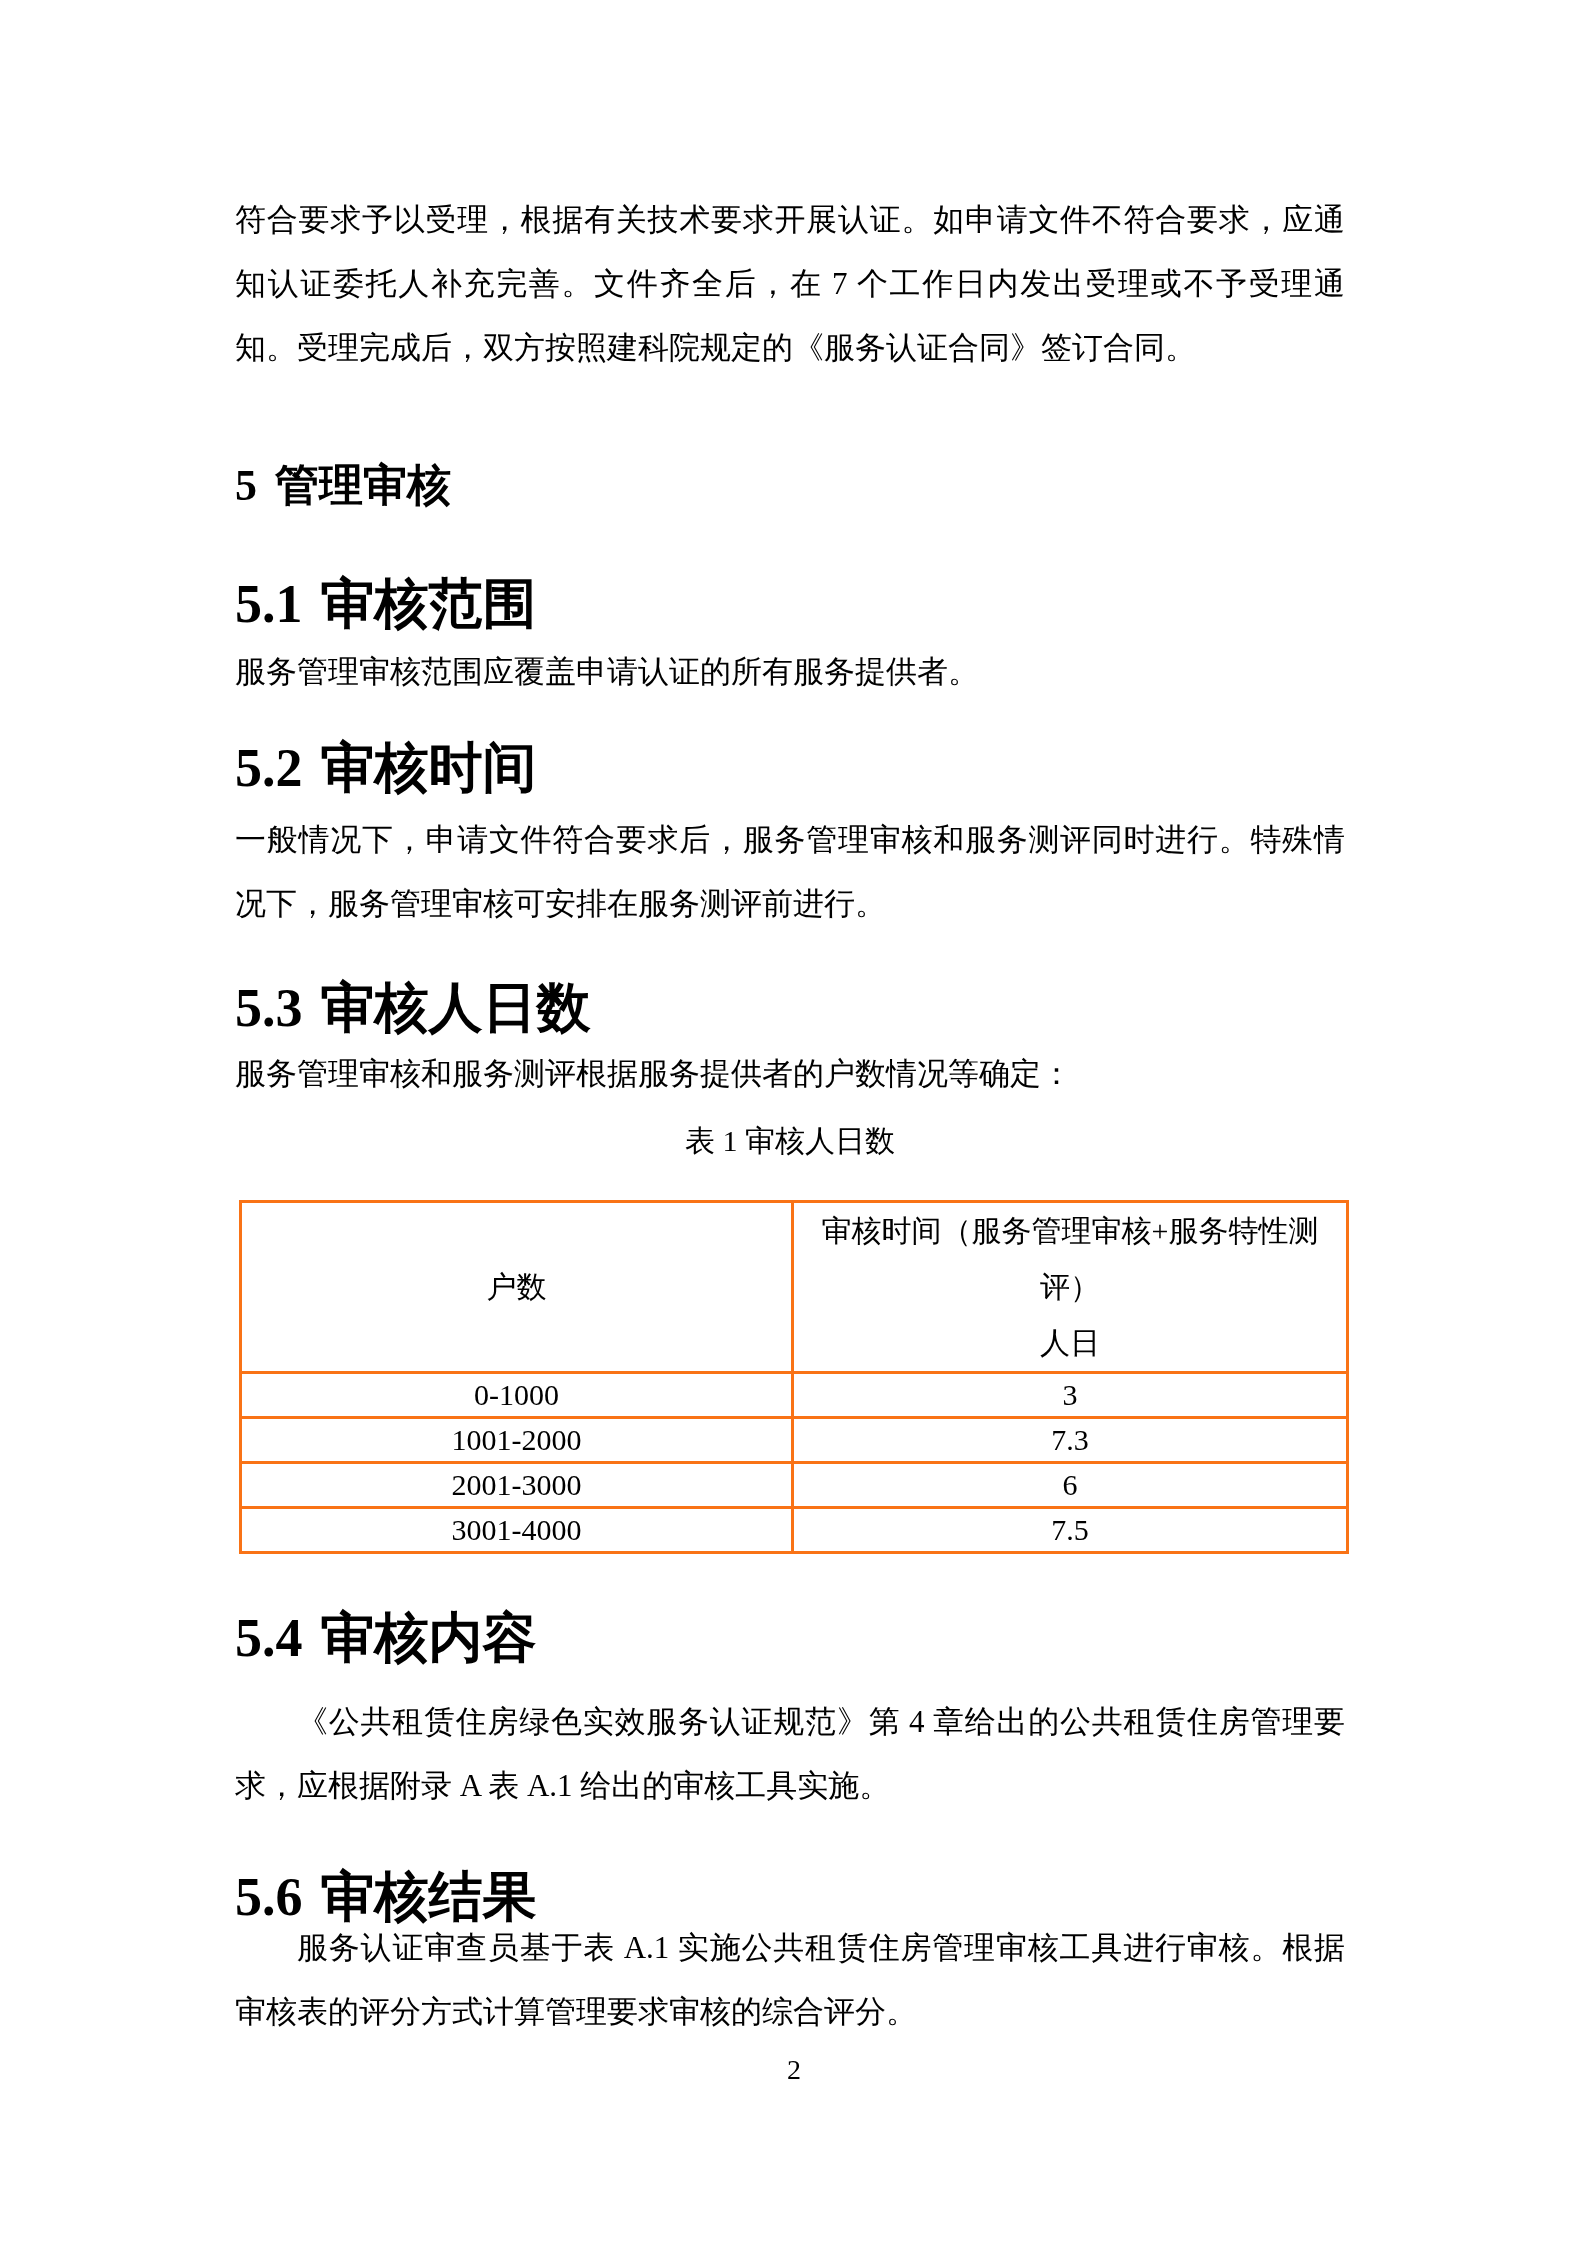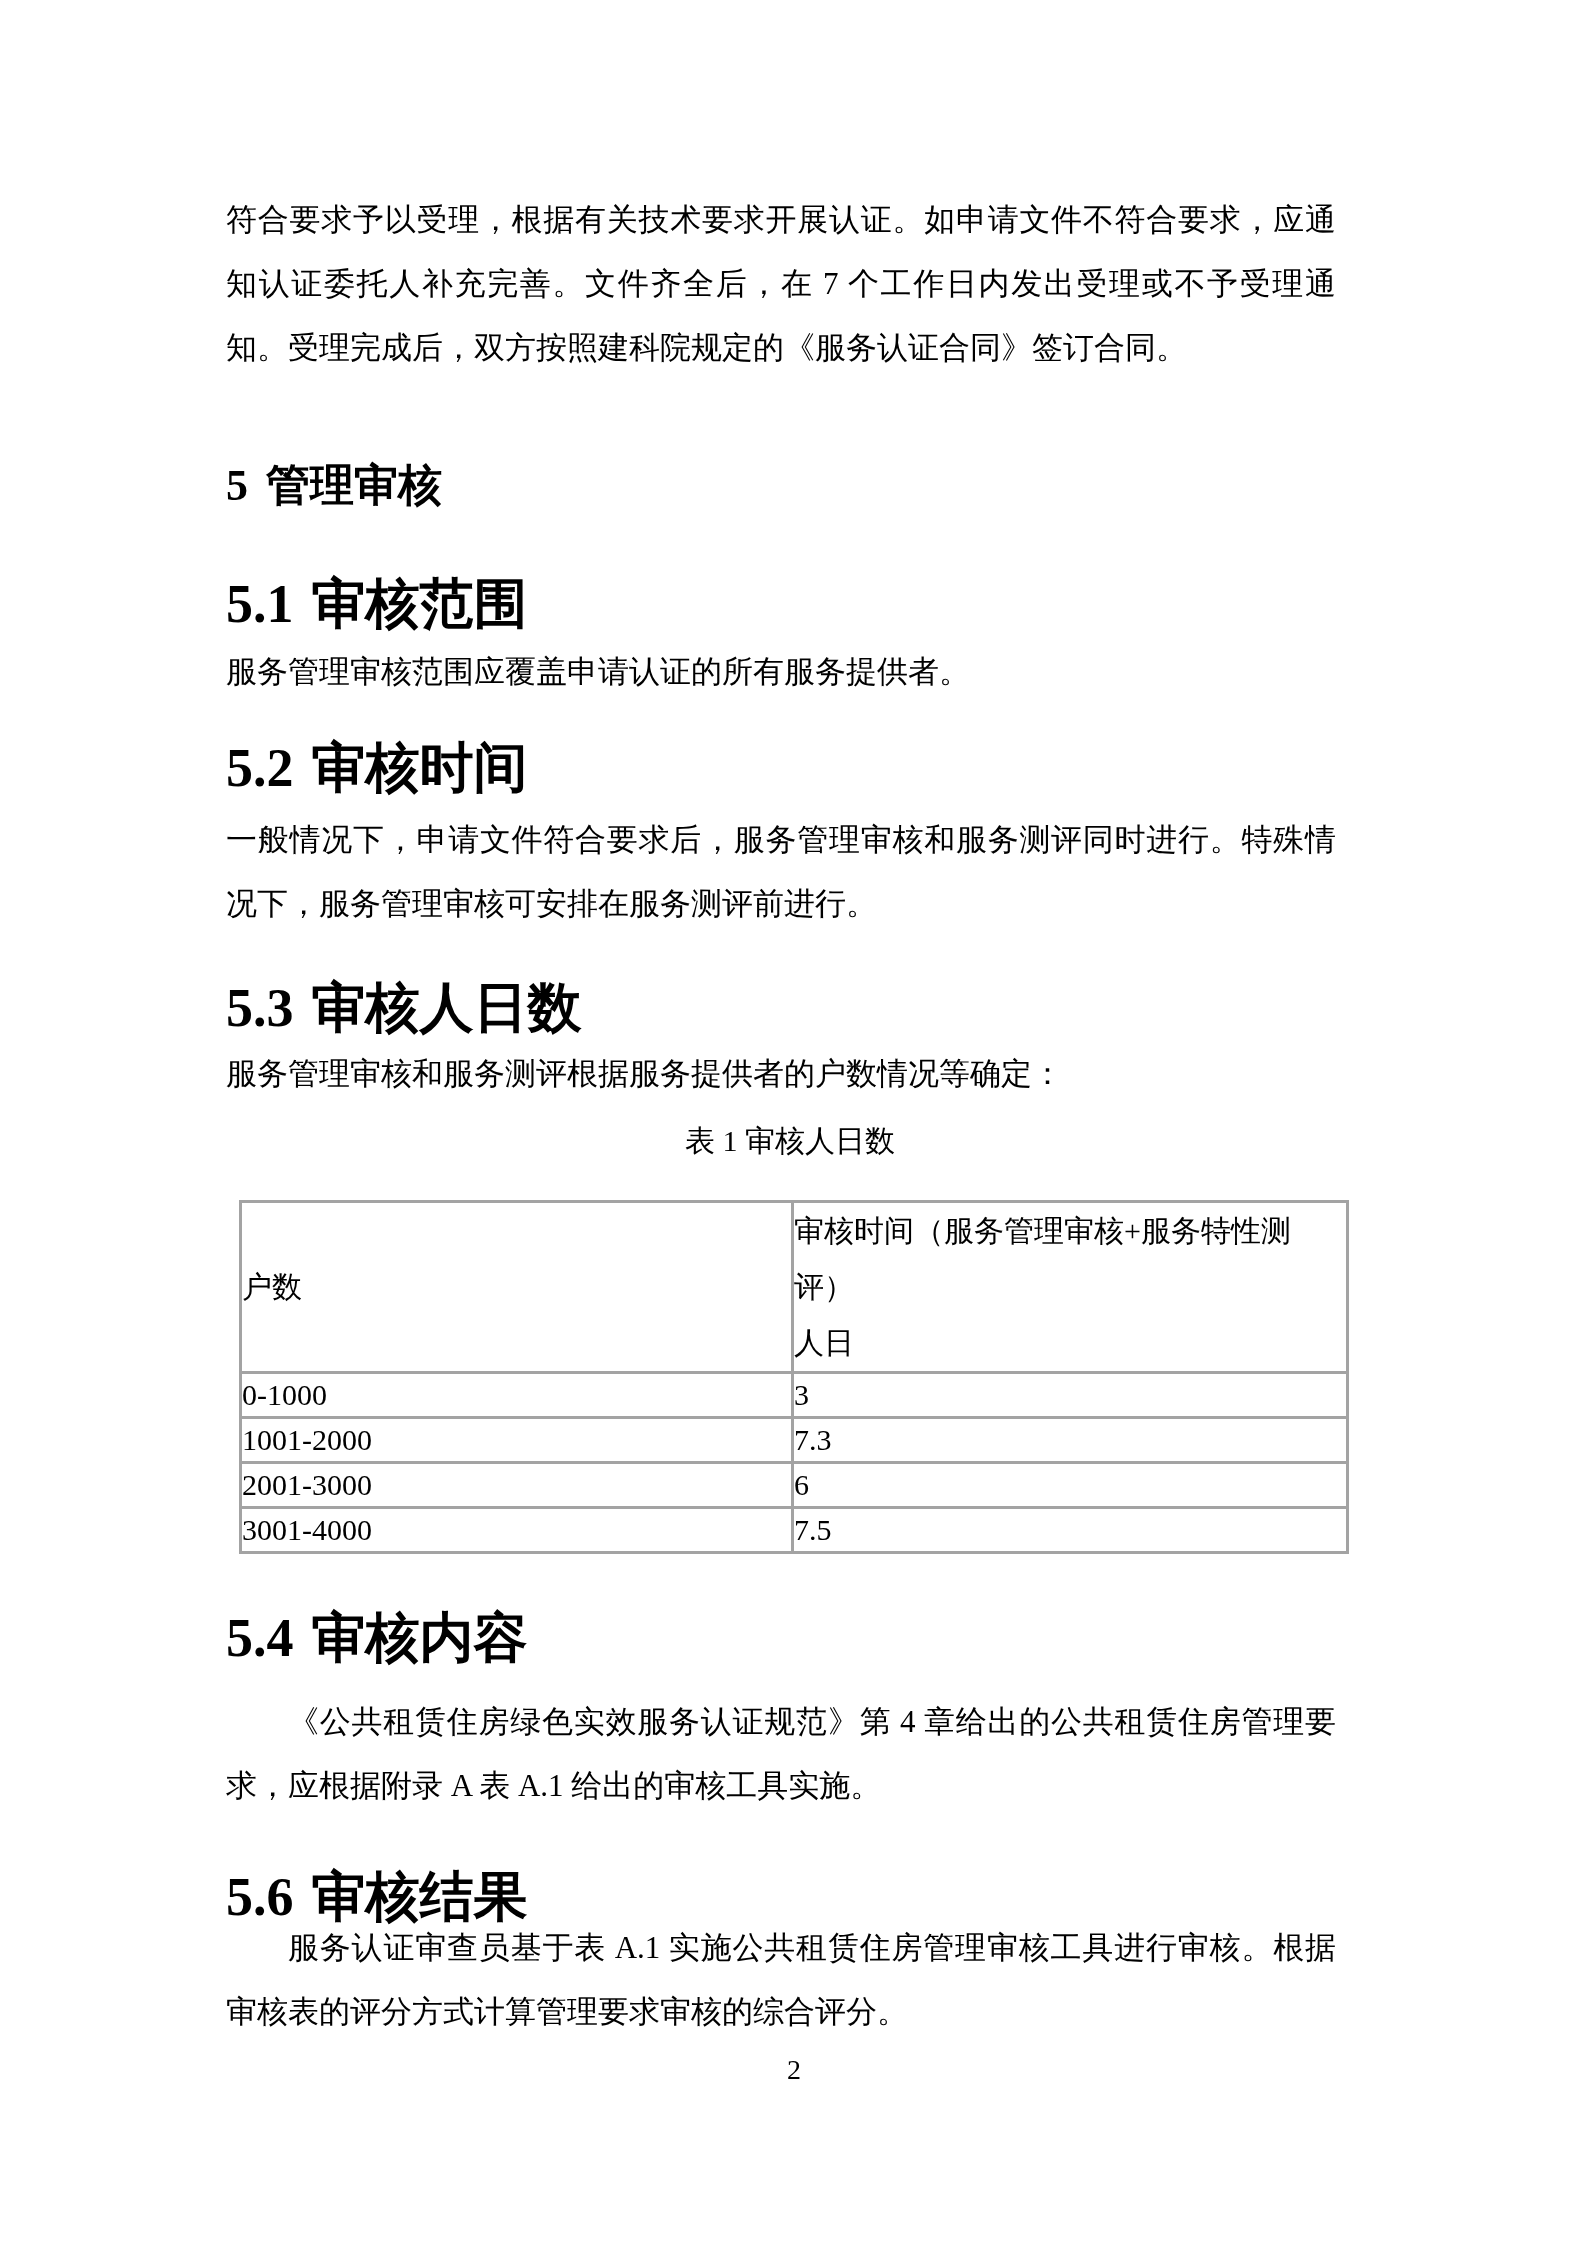--- a/index.html
+++ b/index.html
@@ -7,21 +7,21 @@
   .page {
     position:relative;
     width:1588px;
     height:2245px;
     background:#ffffff;
     color:#000000;
     font-family:"Liberation Serif","DejaVu Serif",serif;
     overflow:hidden;
   }
   .abs { position:absolute; }
-  .textcol { left:226px; width:1110px; }
+  .textcol { left:235px; width:1110px; }
   p.bodytext {
     font-size:31px;
     line-height:64px;
     text-align:justify;
     font-family:"Liberation Serif","DejaVu Serif",serif;
   }
   p.indent { text-indent:2em; }
   h1.chapter {
     font-size:44px;
     line-height:1.2;
@@ -43,21 +43,22 @@
   }
   table.audit {
     left:239px;
     top:1200px;
     width:1107px;
     border-collapse:collapse;
     table-layout:fixed;
     position:absolute;
   }
   table.audit td {
-    border:3px solid #a3a3a3;
+    border:3px solid #f97316;
+    text-align:center;
     vertical-align:middle;
     font-size:30px;
     background:#ffffff;
   }
   td.hdr { height:125px; }
   td.datacell { height:45px;margin-top:36px; }
   .hdr2line { line-height:56px; }
   .pagenum {
     left:0; width:1588px;
     top:2050px;

